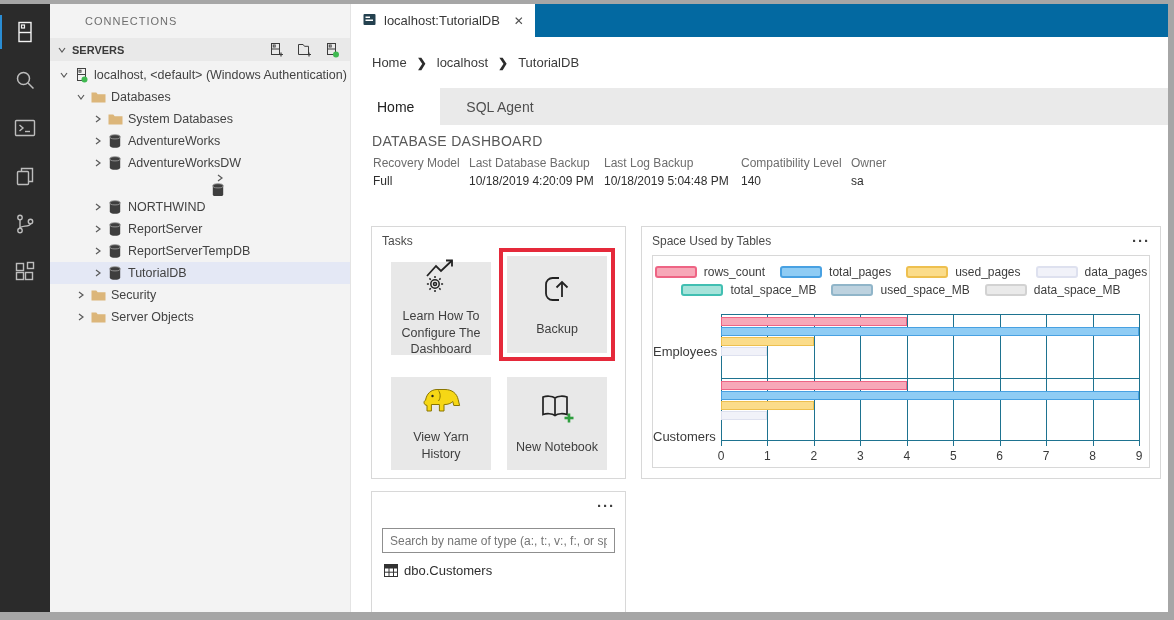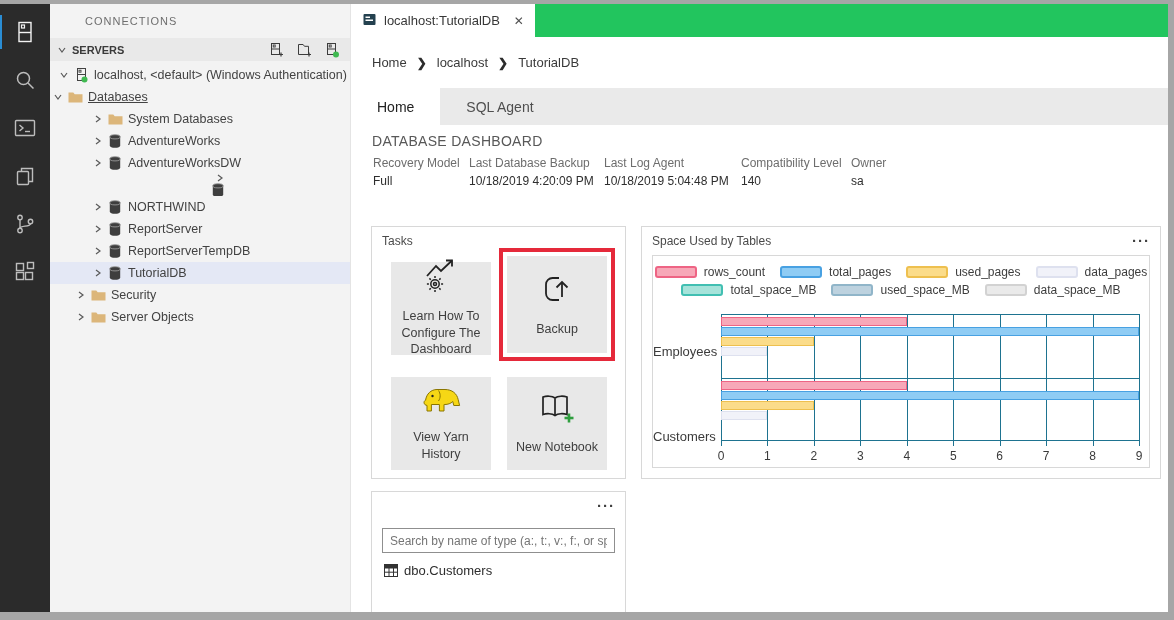--- a/index.html
+++ b/index.html
@@ -23,21 +23,21 @@
   .tree{flex:1;overflow:hidden;padding-top:3px}
   .tree-row{height:22px;display:flex;align-items:center;font-size:12.5px;color:#424242;cursor:pointer;white-space:nowrap;overflow:hidden}
   .tree-row.selected{background:#e4e8f5}
   .twistie{width:16px;flex:none;display:flex;justify-content:center;align-items:center}
   .twistie svg{display:block}
   .tw-down svg{transform:rotate(90deg)}
   .tree-icon{width:16px;height:16px;flex:none;margin:0 5px 0 1px;display:flex;align-items:center;justify-content:center}
 
   
   .editor{flex:1;min-width:0;display:flex;flex-direction:column;background:#fff;border-left:1px solid #e4e4e4}
-  .tabstrip{height:33px;background:#22c55e;display:flex;flex:none}
+  .tabstrip{height:33px;background:#0369a1;display:flex;flex:none}
   .tab{background:#fff;display:flex;align-items:center;padding:0 11px;gap:7px;font-size:13px;color:#383838;cursor:pointer}
   .tab-close{color:#4f4f4f;font-size:12px;margin-left:7px;cursor:pointer}
   .breadcrumbs{height:51px;display:flex;align-items:center;padding-left:21px;font-size:13px;color:#3a3a3a;flex:none;background:#fff}
   .crumb{cursor:pointer}
   .crumb-sep{margin:0 10px;font-weight:bold;font-size:12px;color:#2c2c2c}
   .navstrip{height:37px;background:#eaeaea;display:flex;flex:none}
   .nav-tab{display:flex;align-items:center;padding:0 26px;font-size:14px;color:#4f4f4f;cursor:pointer}
   .nav-tab.active{background:#fff;color:#222}
   .content{flex:1;position:relative;background:#fff;overflow:hidden}
 
@@ -188,21 +188,21 @@
           <div class="tree-icon">
             <svg width="16" height="16" viewBox="0 0 16 16" fill="none" stroke="#424242">
               <rect x="4.5" y="1.5" width="8" height="12" stroke-width="1"></rect>
               <line x1="4.5" y1="7.5" x2="12.5" y2="7.5"></line>
               <rect x="6" y="3.2" width="2" height="2" stroke-width="0.9"></rect>
               <circle cx="11.5" cy="12.5" r="3" fill="#3fb950" stroke="none"></circle>
             </svg>
           </div>
           <div>localhost, &lt;default&gt; (Windows Authentication)</div>
         </div>
-        <div class="tree-row" style=" text-decoration: underline;">
+        <div class="tree-row" style="padding-left: 23px;">
           <div class="twistie tw-down">
             <svg width="8" height="8" viewBox="0 0 8 8" fill="none" stroke="#5a5a5a">
               <polyline points="2,1 6,4 2,7" stroke-width="1.2"></polyline>
             </svg>
           </div>
           <div class="tree-icon">
             <svg width="16" height="16" viewBox="0 0 16 16">
               <path d="M1.5 3.5 h4.8 l1.4 1.8 h7.8 v8.2 h-14 z" fill="#dcb67a"></path>
             </svg>
           </div>
@@ -377,21 +377,21 @@
       <div class="props" id="props">
           <div class="prop">
             <div class="lbl">Recovery Model</div>
             <div class="val">Full</div>
           </div>
           <div class="prop">
             <div class="lbl">Last Database Backup</div>
             <div class="val">10/18/2019 4:20:09 PM</div>
           </div>
           <div class="prop">
-            <div class="lbl">Last Log Agent</div>
+            <div class="lbl">Last Log Backup</div>
             <div class="val">10/18/2019 5:04:48 PM</div>
           </div>
           <div class="prop">
             <div class="lbl">Compatibility Level</div>
             <div class="val">140</div>
           </div>
           <div class="prop">
             <div class="lbl">Owner</div>
             <div class="val">sa</div>
           </div>

